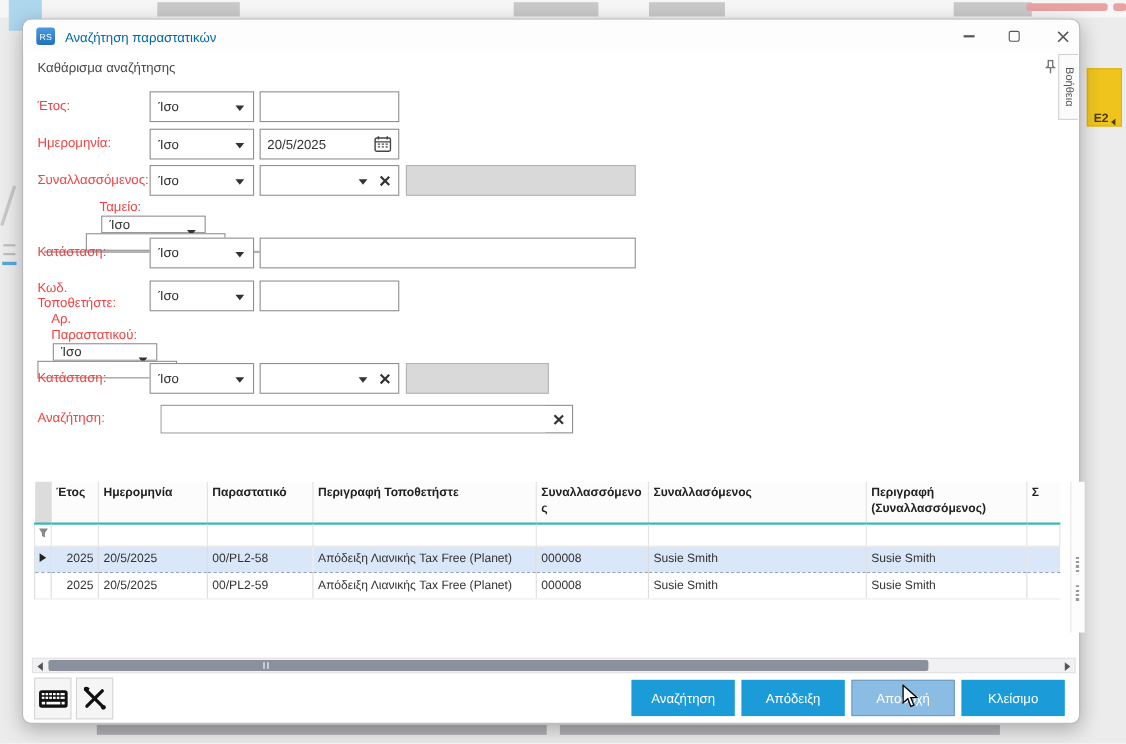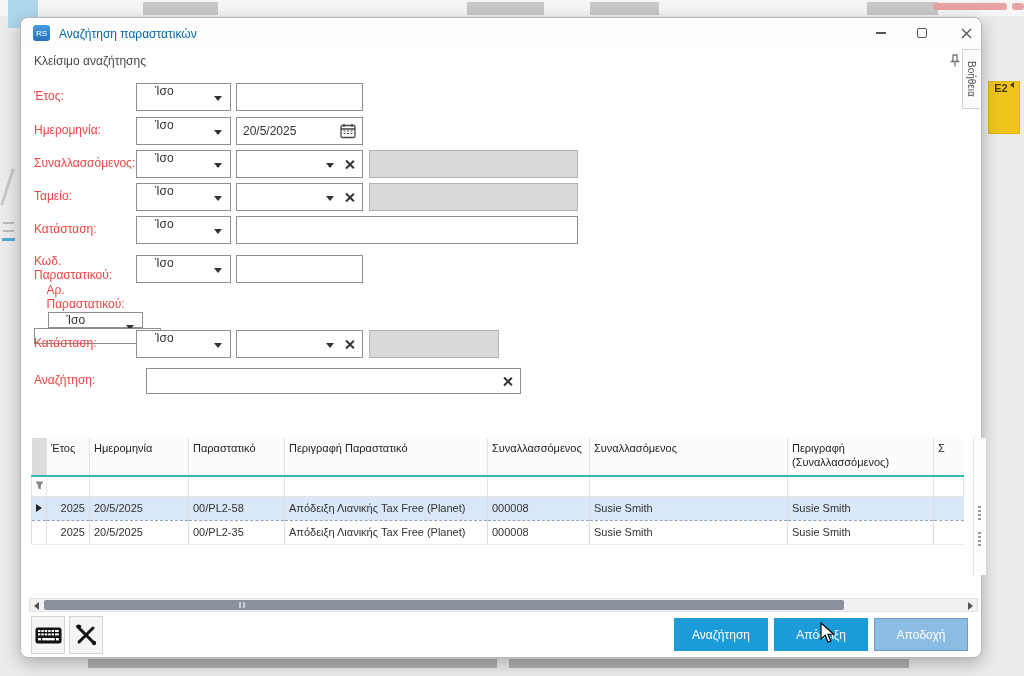--- a/index.html
+++ b/index.html
@@ -23,23 +23,23 @@
   .bg-bluebox { position:absolute; left:8px; top:0; width:30px; height:28px; background:#aed7ee; }
   .bg-botseg { position:absolute; top:659px; height:9px; background:#b2b2b6; }
   .bg-botseg.s1 { left:88px; width:409px; }
   .bg-botseg.s2 { left:509px; width:400px; }
   .bg-mark { position:absolute; background:#bdbdbd; }
   .bg-mark.m1 { left:3px; top:222px; width:11px; height:2px; }
   .bg-mark.m2 { left:3px; top:230px; width:11px; height:2px; }
   .bg-mark.m3 { left:2px; top:238px; width:13px; height:3px; background:#55a9d6; }
   .bg-curve { position:absolute; left:6px; top:168px; width:3px; height:38px; background:#c7c7c7; transform:rotate(18deg); }
   .e2-tab {
-    position:absolute; left:988px; top:81px; width:32px; height:53px;
+    position:absolute; left:988px; top:62px; width:32px; height:53px;
     background:#efc41d; border:1px solid #dab316;
-    display:flex; align-items:flex-start; justify-content:center; gap:2px;
+    display:flex; align-items:flex-end; justify-content:center; gap:2px;
     font-size:11px; font-weight:bold; color:#4a3b05;
   }
   .e2-arrow { width:0; height:0; border-top:3px solid transparent; border-bottom:3px solid transparent; border-right:4px solid #4a3b05; }
 
   
   .dialog {
     position:absolute; left:20px; top:17px; width:962px; height:641px;
     background:#ffffff; border:1px solid #b9b9b9; border-radius:8px;
     box-shadow: 0 5px 18px rgba(0,0,0,.28);
   }
@@ -63,21 +63,21 @@
     background:#fbfbfb; border:1px solid #d2d2d2; border-right:none;
     writing-mode:vertical-rl; font-size:10px; color:#555;
     display:flex; align-items:center; justify-content:center;
   }
 
   
   .frow { position:absolute; left:13px; display:flex; align-items:center; height:29px; }
   .flabel { width:102px; font-size:12px; color:#ef4444; line-height:1.15; padding-right:4px; }
   .opbox {
     position:relative; width:95px; height:28px; border:1px solid #8f8f8f; background:#fff;
-    display:flex; align-items:flex-start; padding-left:18px; font-size:12px; color:#333; margin-right:5px;
+    display:flex; align-items:center; padding-left:7px; font-size:12px; color:#333; margin-right:5px;
   }
   .tri-down { position:absolute; right:8px; top:12px; width:0; height:0;
     border-left:4px solid transparent; border-right:4px solid transparent; border-top:5px solid #333; }
   .vinput { position:relative; width:127px; height:28px; border:1px solid #8f8f8f; background:#fff; display:flex; align-items:center; }
   .vinput input { border:none; outline:none; width:100%; height:100%; padding:0 6px; font-size:12px; font-family:"Liberation Sans",sans-serif; color:#333; background:transparent; }
   .vinput.wide { width:342px; }
   .combo .tri-down { right:28px; }
   .clear-x { position:absolute; right:7px; top:8px; width:11px; height:11px; }
   .clear-x::before, .clear-x::after { content:""; position:absolute; left:5px; top:0; width:1.6px; height:11px; background:#333; }
   .clear-x::before { transform:rotate(45deg); } .clear-x::after { transform:rotate(-45deg); }
@@ -91,21 +91,21 @@
   
   .groupbar {
     position:absolute; left:2px; top:386px; width:955px; height:19px; background:#ebebeb;
     font-size:11px; color:#7f7f7f; line-height:19px; padding-left:8px;
   }
 
   
   .gridwrap { position:absolute; left:10px; top:420px; }
   table.grid { border-collapse:collapse; table-layout:fixed; width:932px; font-size:11px; }
   table.grid th {
-    font-weight:normal; color:#222; text-align:left; vertical-align:top; padding:4px 4px 2px 4px;
+    font-weight:bold; color:#222; text-align:left; vertical-align:top; padding:4px 4px 2px 4px;
     border-bottom:2px solid #35b8b4; border-left:1px solid #e2e2e2; background:#fcfcfc;
     height:38px; overflow-wrap:anywhere; line-height:1.25;
   }
   table.grid th.selcol { background:#dcdcdc; border-left:none; }
   tr.filter td { height:20px; background:#fff; border:1px solid #e4e4e4; }
   tr.filter td.selcol { text-align:center; }
   tr.datarow td {
     height:24px; padding:1px 4px; color:#333; border-left:1px solid #dcdcdc;
     border-bottom:1px solid #ececec; white-space:nowrap; overflow:hidden;
   }
@@ -172,21 +172,21 @@
         <div class="glyph-max"></div>
       </div>
     <div class="winbtn cls">
       <svg width="11" height="11" viewBox="0 0 11 11">
           <path d="M1 1 L10 10 M10 1 L1 10" stroke="#555" stroke-width="1.4"></path>
         </svg>
     </div>
   </div>
 
   <div class="panel-header">
-    <div class="panel-title">Κλείσιμο αναζήτησης</div>
+    <div class="panel-title">Καθάρισμα αναζήτησης</div>
     <svg class="pin-icon" viewBox="0 0 12 14">
         <path d="M4 1 h4 v5 l1.5 1.5 h-7 L4 6 Z M6 7.5 v5" fill="none" stroke="#777" stroke-width="1.3"></path>
       </svg>
   </div>
   <div class="help-tab">
     <span>Βοήθεια</span>
   </div>
 
   <div class="frow" style="top:64px;">
     <div class="flabel">Έτος:</div>
@@ -222,21 +222,21 @@
         <span class="tri-down"></span>
       </div>
     <div class="vinput combo">
       <input value="" style="">
       <span class="tri-down"></span>
       <span class="clear-x"></span>
     </div>
     <div class="descfield wide"></div>
   </div>
 
-  <div class="frow" style="top:164px;">
+  <div class="frow" style="top:164px;flex-direction:column;">
     <div class="flabel">Ταμείο:</div>
     <div class="opbox">
         <span>Ίσο</span>
         <span class="tri-down"></span>
       </div>
     <div class="vinput combo">
       <input value="" style="">
       <span class="tri-down"></span>
       <span class="clear-x"></span>
     </div>
@@ -248,21 +248,21 @@
     <div class="opbox">
         <span>Ίσο</span>
         <span class="tri-down"></span>
       </div>
     <div class="vinput wide">
         <input value="" style="">
       </div>
   </div>
 
   <div class="frow" style="top:232px; height:38px;">
-    <div class="flabel">Κωδ. Παραστατικού:</div>
+    <div class="flabel">Κωδ. Τοποθετήστε:</div>
     <div class="opbox">
         <span>Ίσο</span>
         <span class="tri-down"></span>
       </div>
     <div class="vinput">
         <input value="" style="">
       </div>
   </div>
 
   <div class="frow" style="top:266px;flex-direction:column;">
@@ -311,21 +311,21 @@
           <col style="width:198px">
           <col style="width:146px">
           <col style="width:30px">
       </colgroup>
       <tbody>
           <tr>
         <th class="selcol"></th>
         <th>Έτος</th>
         <th>Ημερομηνία</th>
         <th>Παραστατικό</th>
-        <th>Περιγραφή Παραστατικό</th>
+        <th>Περιγραφή Τοποθετήστε</th>
         <th>Συναλλασσόμενος</th>
         <th>Συναλλασόμενος</th>
         <th>Περιγραφή (Συναλλασσόμενος)</th>
         <th>Σ</th>
       </tr>
       <tr class="filter">
         <td class="selcol">
           <svg width="9" height="9" viewBox="0 0 10 10">
                 <path d="M0.5 0.5 h9 L6.5 5 v4.5 l-3 -1.5 V5 Z" fill="#888"></path>
               </svg>
@@ -347,21 +347,21 @@
         <td>Απόδειξη Λιανικής Tax Free (Planet)</td>
         <td>000008</td>
         <td>Susie Smith</td>
         <td>Susie Smith</td>
         <td></td>
       </tr>
       <tr class="datarow">
         <td class="selcol"></td>
         <td class="num">2025</td>
         <td>20/5/2025</td>
-        <td>00/PL2-35</td>
+        <td>00/PL2-59</td>
         <td>Απόδειξη Λιανικής Tax Free (Planet)</td>
         <td>000008</td>
         <td>Susie Smith</td>
         <td>Susie Smith</td>
         <td></td>
       </tr>
     </tbody>
       </table>
     <div class="vscroll-strip">
       <div class="vdots" style="top:68px;"></div>
@@ -407,18 +407,19 @@
       </g>
       <path d="M2.5 2 a4 4 0 0 1 5 1 l-2 3 -3 -1 a4 4 0 0 1 0 -3 Z" fill="#111"></path>
       <circle cx="20" cy="20" r="2.2" fill="#111"></circle>
     </svg>
   </div>
 
   <div class="btnrow">
     <button class="btn">Αναζήτηση</button>
     <button class="btn">Απόδειξη</button>
     <button class="btn hovered">Αποδοχή</button>
+    <button class="btn">Κλείσιμο</button>
   </div>
 </div>
 
 <svg class="cursor" width="16" height="22" viewBox="0 0 16 22">
   <path d="M1 1 L1 17 L5.3 13.2 L8 20.2 L10.8 19 L8 12.2 L13.5 12 Z" fill="#fff" stroke="#000" stroke-width="1.2"></path>
 </svg>
 
 </body></html>

